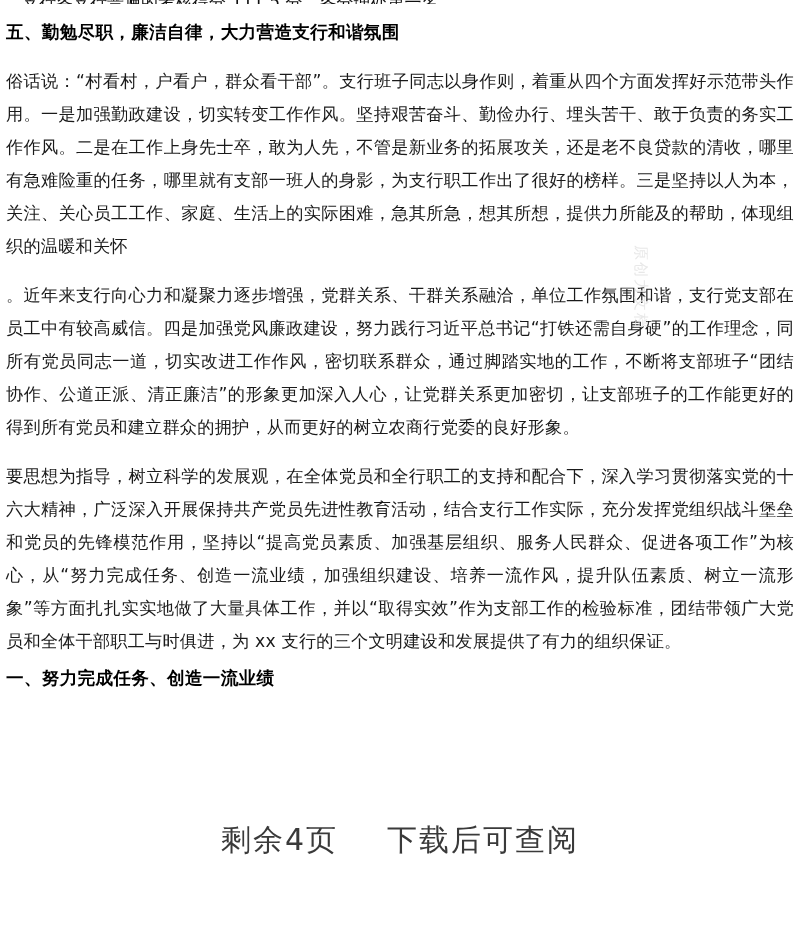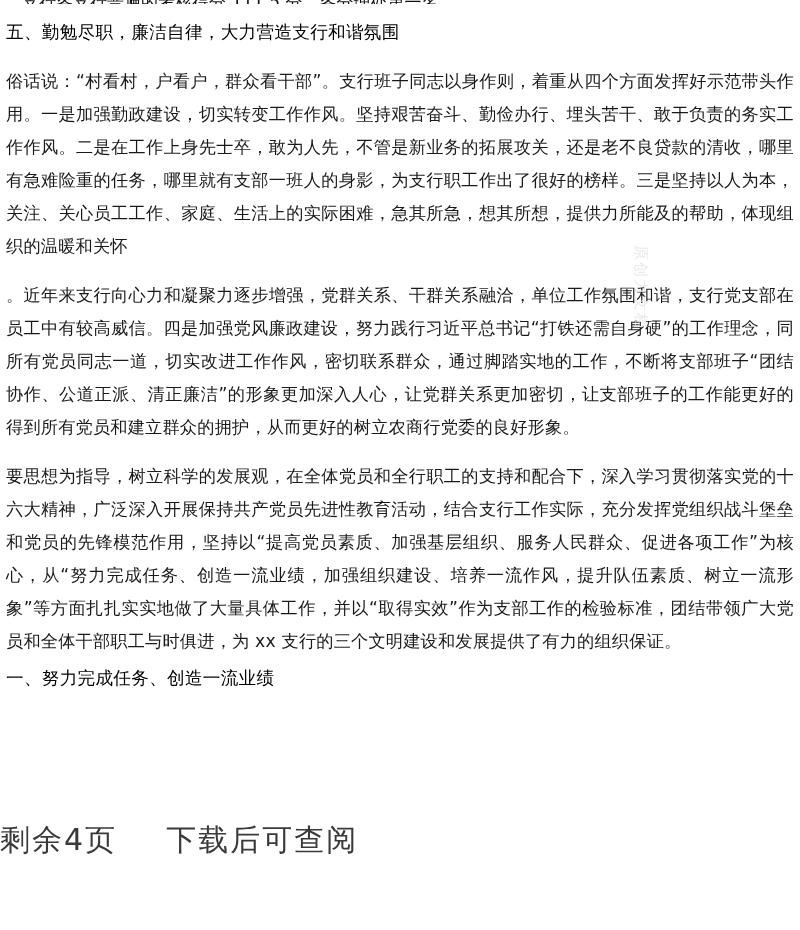--- a/index.html
+++ b/index.html
@@ -43,21 +43,21 @@
     line-height: 33px;
     text-align: justify;
     text-justify: inter-ideograph;
     color: #1a1a1a;
     letter-spacing: 0.2px;
   }
   p.heading {
     margin: 4px 0 2px 0;
     font-size: 17.6px;
     line-height: 33px;
-    font-weight: normal;
+    font-weight: bold;
     color: #000000;
     letter-spacing: 0.3px;
   }
   .watermark {
     position: absolute;
     right: 150px;
     top: 330px;
     font-size: 15px;
     color: #e8e8e8;
     transform: rotate(90deg);
@@ -65,20 +65,21 @@
     letter-spacing: 2px;
     white-space: nowrap;
     pointer-events: none;
     z-index: 5;
   }
   .footer-note {
     position: absolute;
     left: 0;
     right: 0;
     top: 820px;
+    text-align: center;
     font-size: 30px;
     color: #3a3a3a;
     letter-spacing: 2px;
     font-family: "DejaVu Sans", "Liberation Sans", sans-serif;
   }
   .footer-note .gap {
     display: inline-block;
     width: 26px;
   }
 </style>

